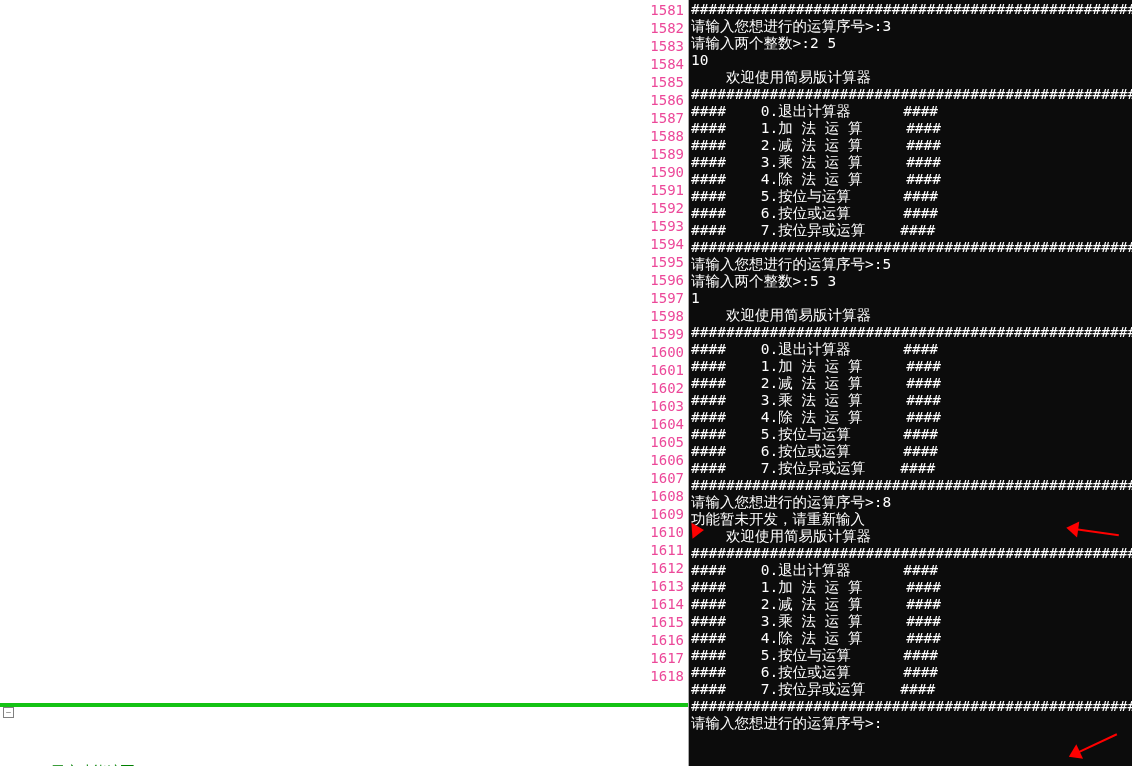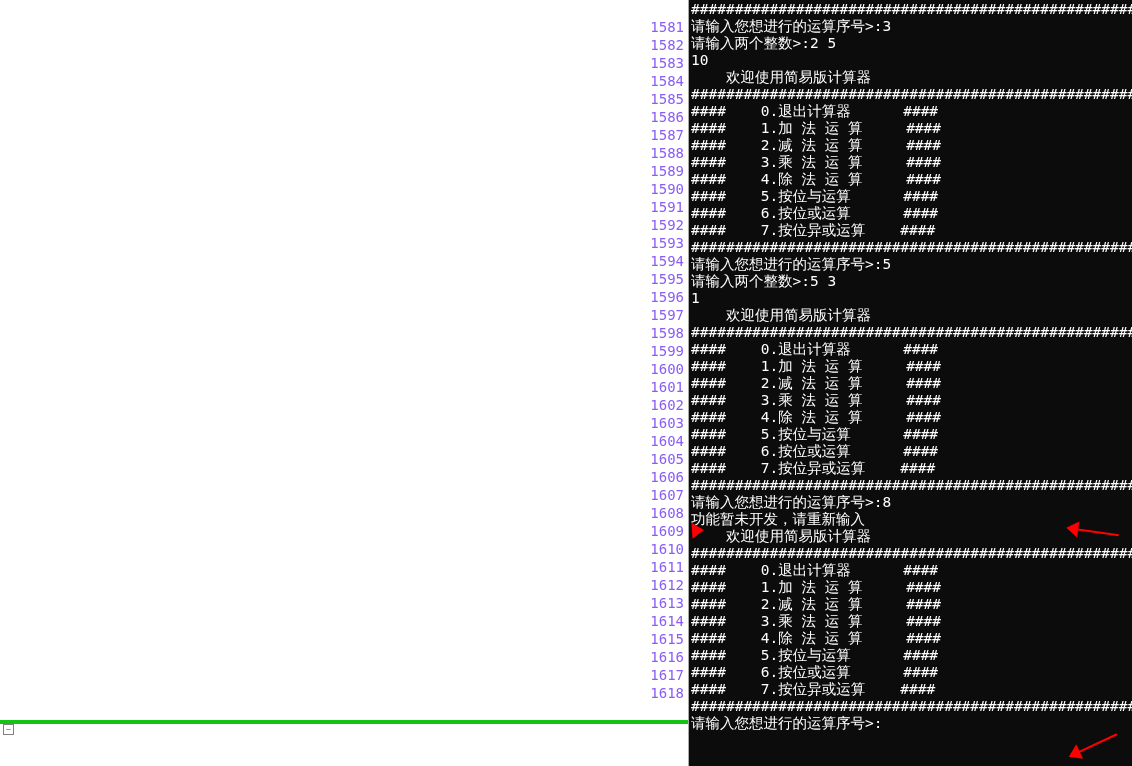--- a/index.html
+++ b/index.html
@@ -1,18 +1,18 @@
 <!DOCTYPE html>
 <html><head>
 <meta charset="utf-8">
 <style>
   html,body{margin:0;padding:0;font-family:"Consolas","NSimSun","SimSun",monospace;font-size:14px;line-height:18px;color:#000;background:#fff;}
   .wrap{display:flex;width:1132px;height:766px;overflow:hidden;}
   .left{display:flex;flex-direction:column;flex:0 0 688px;border-right:1px solid #aaa;}
-  .gutter{flex:0 0 46px;text-align:right;color:#8b5cf6;background:#fff;padding-top:18px;white-space:pre;}
+  .gutter{flex:0 0 46px;text-align:right;color:#ec4899;background:#fff;padding-top:1px;white-space:pre;}
   .gutter div{padding-right:4px;height:18px;}
   .fold{flex:0 0 18px;background:#fff;position:relative;}
   .fold .fold-box{position:absolute;left:3px;width:9px;height:9px;border:1px solid #808080;background:#fff;font-size:9px;line-height:9px;text-align:center;color:#808080;}
   .green-bar{flex:0 0 4px;background:#14c314;}
   .code{flex:1;white-space:pre;padding-top:1px;position:relative;overflow:hidden;}
   .code pre{margin:0;position:relative;z-index:1;}
   .cm{color:#008000;}
   .right{flex:1;background:#0c0c0c;color:#ffffff;white-space:pre;font-family:"NSimSun","Consolas",monospace;font-size:14.5px;line-height:17px;padding:1px 0 0 2px;position:relative;overflow:hidden;}
   .arrow{position:absolute;width:60px;height:8px;z-index:5;}
   .arrow::before{content:"";position:absolute;left:0;top:3px;height:2px;width:45px;background:#ff0000;}

